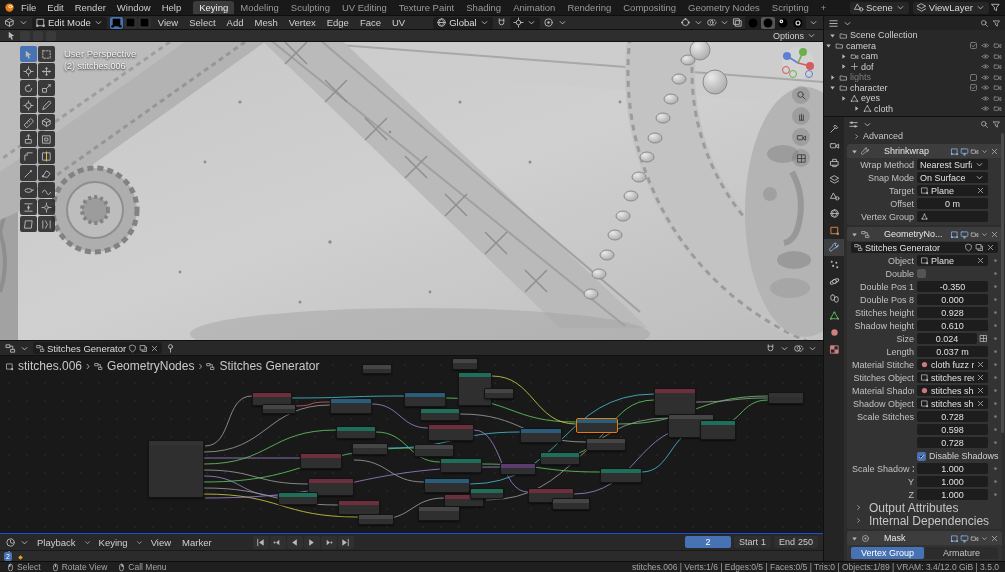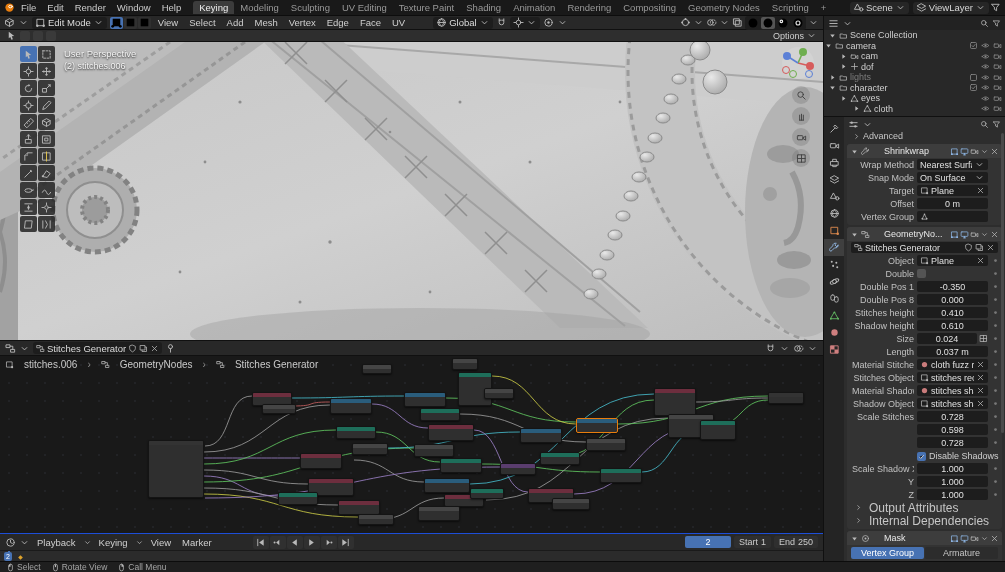--- a/index.html
+++ b/index.html
@@ -42,21 +42,21 @@
   .vtools{position:absolute;left:20px;top:4px;display:grid;grid-template-columns:17px 17px;gap:1px}
   .tbtn{width:17px;height:16px;background:rgba(40,40,40,.88);display:flex;align-items:center;justify-content:center;border-radius:2px}
   .tbtn.act{background:#4772b3}
   .gz{position:absolute;right:8px;top:4px}
   .navcol{position:absolute;right:13px;top:44px;display:flex;flex-direction:column;gap:3px}
   .navbtn{width:18px;height:18px;border-radius:50%;background:rgba(110,110,110,.3);display:flex;align-items:center;justify-content:center}
   .navbtn .ic{--ic:#3f3f3f}
   
   #nodehdr{position:absolute;left:0;top:340px;width:823px;height:16px;background:#282828;border-top:1px solid #101010;border-bottom:1px solid #101010;display:flex;align-items:center;gap:3px;padding:0 5px;font-size:9.5px}
   #nodearea{position:absolute;left:0;top:356px;width:823px;height:177px;overflow:hidden;background-color:#191919;background-image:radial-gradient(#222326 .8px,transparent .8px);background-size:18px 18px}
-  .ncrumb{position:absolute;left:5px;top:3px;display:flex;align-items:center;gap:10px;font-size:10px;color:#c9c9c9;z-index:6}
+  .ncrumb{position:absolute;left:5px;top:3px;display:flex;align-items:center;gap:4px;font-size:12px;color:#c9c9c9;z-index:6}
   .bsep{color:#8a8a8a}
   .wires{position:absolute;left:0;top:0}
   .wires path{fill:none;stroke-width:1;opacity:.85}
   .node{position:absolute;background:#2f2f2f;border:1px solid #141414;border-radius:2px;box-shadow:0 1px 2px rgba(0,0,0,.55)}
   .node.sel{border-color:#e87d0d}
   .nhd{height:4px;border-radius:1px 1px 0 0}
   
   #timeline{position:absolute;left:0;top:533px;width:823px;height:17px;background:#282828;display:flex;align-items:center;gap:3px;padding:0 5px;font-size:9.5px;border-top:1px solid #1d4ed8}
   .tp{display:flex;gap:1px;margin-left:34px}
   .tpb{width:16px;height:13px;background:#303030;border-radius:2px;display:flex;align-items:center;justify-content:center}
@@ -991,20 +991,21 @@
     </span>
     <span class="hint">
       <span class="ic s9">
         <svg viewBox="0 0 12 12">
           <rect x="3.5" y="1.5" width="5" height="9" rx="2.5"></rect>
           <path class="f" d="M8.5 4a2.5 2.5 0 0 0-2.5-2.5V5h2.5z"></path>
         </svg>
       </span>
       <span class="">Call Menu</span>
     </span>
+    <span class="sb-info">stitches.006 | Verts:1/6 | Edges:0/5 | Faces:0/5 | Tris:0 | Objects:1/89 | VRAM: 3.4/12.0 GiB | 3.5.0</span>
   </div>
 <div id="outliner">
     <div class="o-head">
       <span class="ic ">
         <svg viewBox="0 0 12 12">
           <path d="M2 3h8M2 6h8M2 9h8"></path>
         </svg>
       </span>
       <span class="ic ">
         <svg viewBox="0 0 12 12">
@@ -1648,21 +1649,21 @@
             <span class="ic ">
               <svg viewBox="0 0 12 12">
                 <circle class="f" cx="6" cy="6" r="1.5"></circle>
               </svg>
             </span>
           </span>
         </div>
         <div class="prow">
           <span class="plab">Stitches height</span>
           <span class="fld num">
-            <span class="val">0.410</span>
+            <span class="val">0.928</span>
           </span>
           <span class="dec">
             <span class="ic ">
               <svg viewBox="0 0 12 12">
                 <circle class="f" cx="6" cy="6" r="1.5"></circle>
               </svg>
             </span>
           </span>
         </div>
         <div class="prow">

